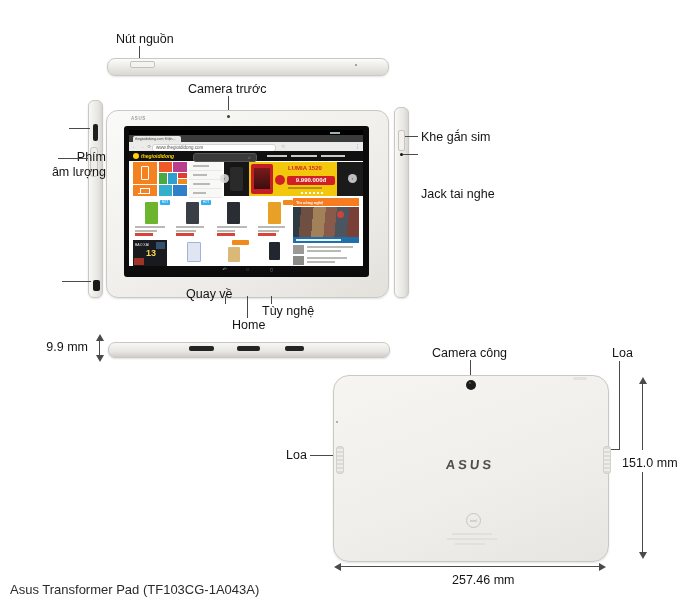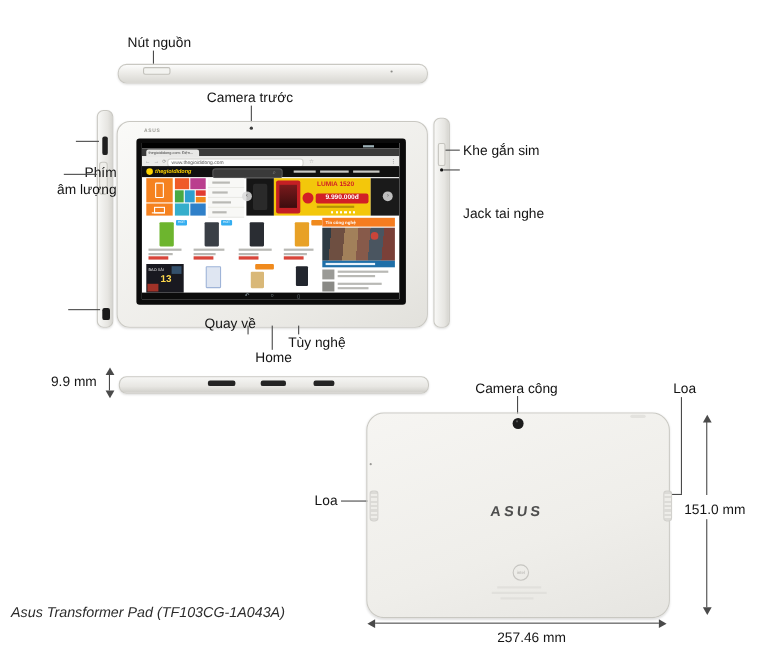--- a/index.html
+++ b/index.html
@@ -260,15 +260,15 @@
   <div class="ln" style="left:642px;top:383px;width:1px;height:67px;"></div>
   <div class="lbl" style="left:622px;top:456px;">151.0 mm</div>
   <div class="ln" style="left:642px;top:472px;width:1px;height:80px;"></div>
   <div class="tri dn" style="left:639px;top:552px;"></div>
 
   <div class="tri lf" style="left:334px;top:563px;"></div>
   <div class="ln" style="left:341px;top:566px;width:258px;height:1px;"></div>
   <div class="tri rt" style="left:599px;top:563px;"></div>
   <div class="lbl" style="left:452px;top:573px;">257.46 mm</div>
 
-  <div class="footer-txt" style="left:10px;top:549px;font-style:italic;">Asus Transformer Pad (TF103CG-1A043A)</div>
+  <div class="footer-txt" style="left:10px;top:582px;">Asus Transformer Pad (TF103CG-1A043A)</div>
 
 </div>
 
 </body></html>

